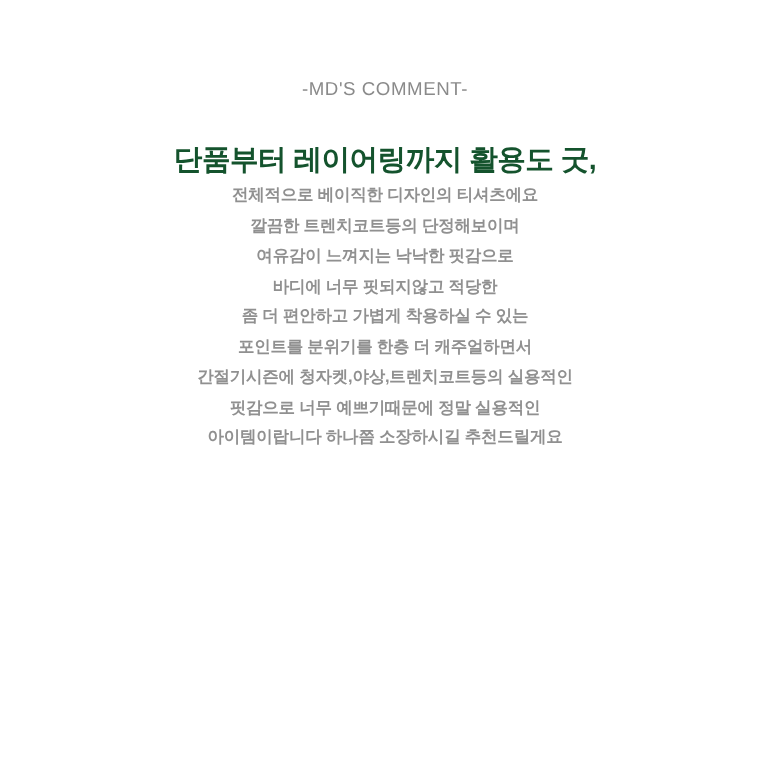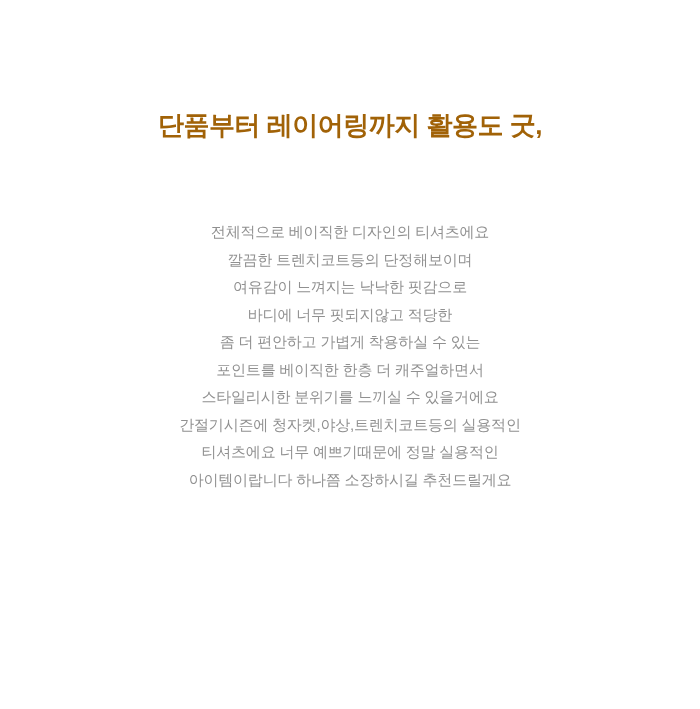--- a/index.html
+++ b/index.html
@@ -23,54 +23,53 @@
     line-height: 20px;
     letter-spacing: 0.5px;
     color: #8a8a8a;
     font-weight: 400;
   }
   .headline {
     margin: 36px 0 0 0;
     font-size: 26px;
     line-height: 37px;
     font-weight: 700;
-    color: #a16207;
+    color: #14532d;
     letter-spacing: -0.5px;
   }
   .headline .hl-line {
     display: block;
   }
   .description {
-    margin-top: 74px;
     font-size: 15px;
     line-height: 27.5px;
     color: #909090;
     letter-spacing: -0.2px;
-    font-weight: 400;
+    font-weight: 700;
   }
   .desc-line {
     display: block;
   }
 </style>
 </head>
 <body>
 
 <div class="page">
 
+  <div class="md-label">-MD'S COMMENT-</div>
 
   <h2 class="headline">
     <span class="hl-line">단품부터 레이어링까지 활용도 굿,</span>
   </h2>
 
   <div class="description">
     <span class="desc-line">전체적으로 베이직한 디자인의 티셔츠에요</span>
     <span class="desc-line">깔끔한 트렌치코트등의 단정해보이며</span>
     <span class="desc-line">여유감이 느껴지는 낙낙한 핏감으로</span>
     <span class="desc-line">바디에 너무 핏되지않고 적당한</span>
     <span class="desc-line">좀 더 편안하고 가볍게 착용하실 수 있는</span>
-    <span class="desc-line">포인트를 베이직한 한층 더 캐주얼하면서</span>
-    <span class="desc-line">스타일리시한 분위기를 느끼실 수 있을거에요</span>
+    <span class="desc-line">포인트를 분위기를 한층 더 캐주얼하면서</span>
     <span class="desc-line">간절기시즌에 청자켓,야상,트렌치코트등의 실용적인</span>
-    <span class="desc-line">티셔츠에요 너무 예쁘기때문에 정말 실용적인</span>
+    <span class="desc-line">핏감으로 너무 예쁘기때문에 정말 실용적인</span>
     <span class="desc-line">아이템이랍니다 하나쯤 소장하시길 추천드릴게요</span>
   </div>
 
 </div>
 
 </body></html>

